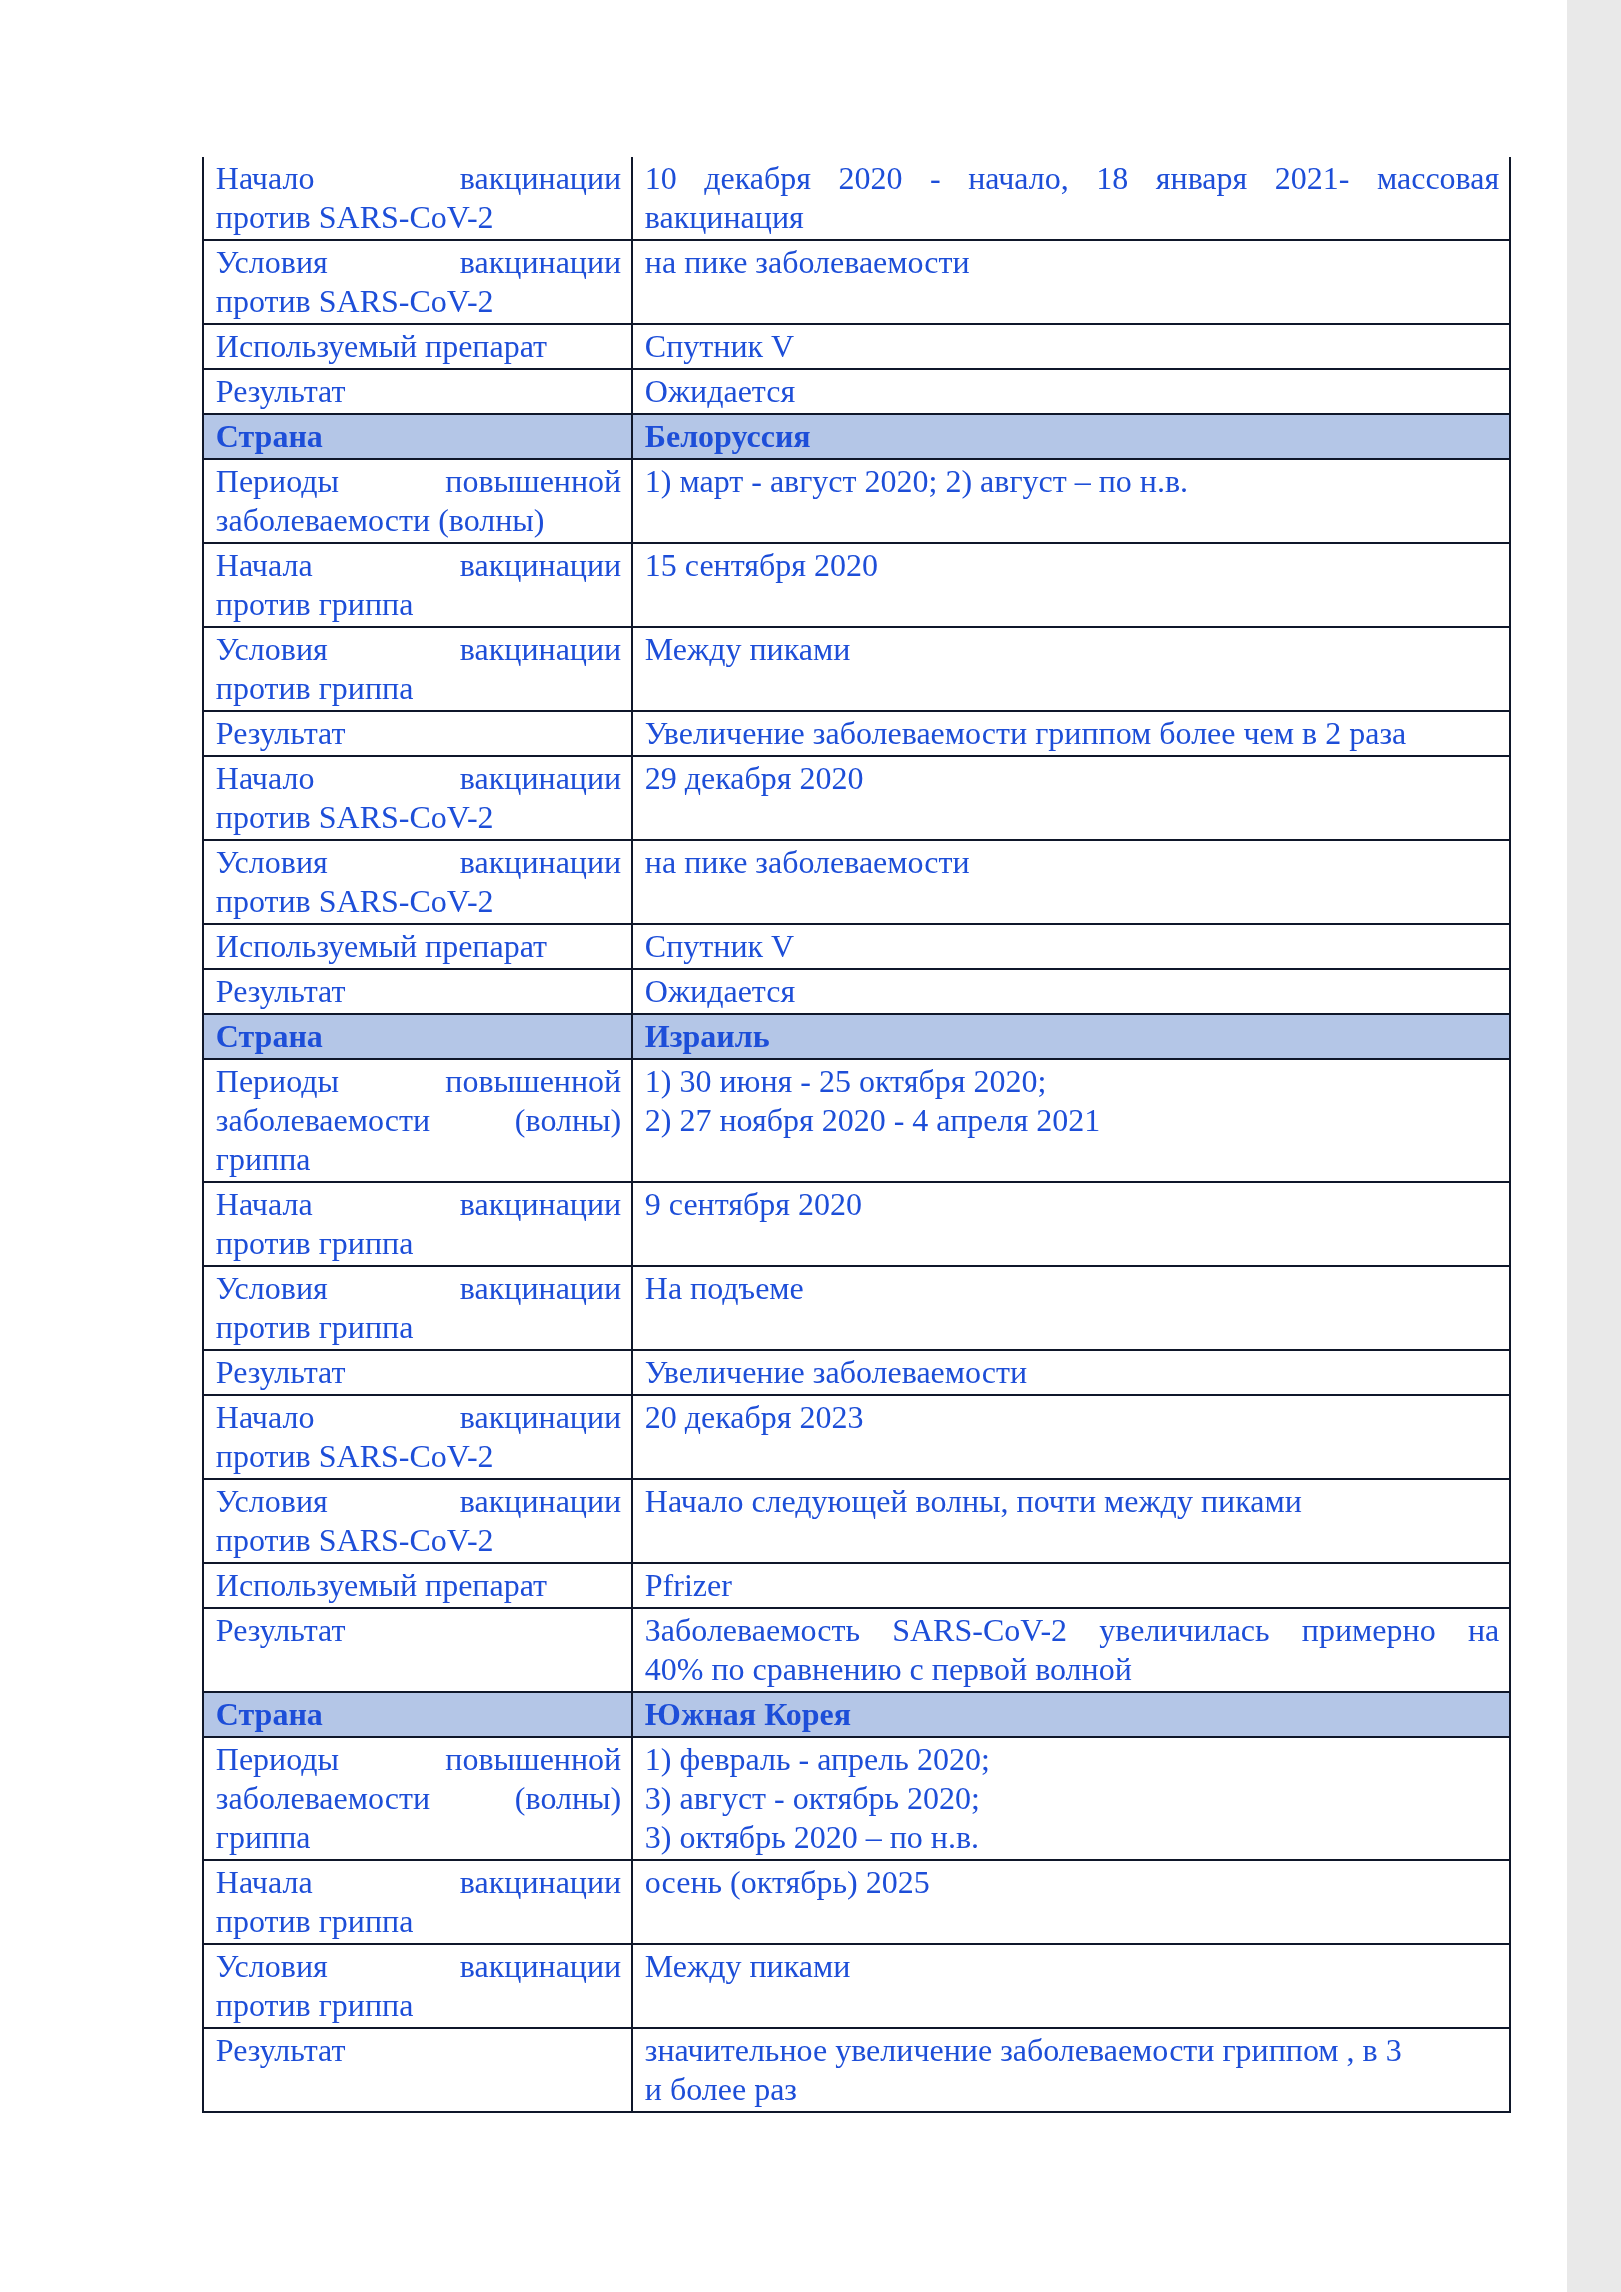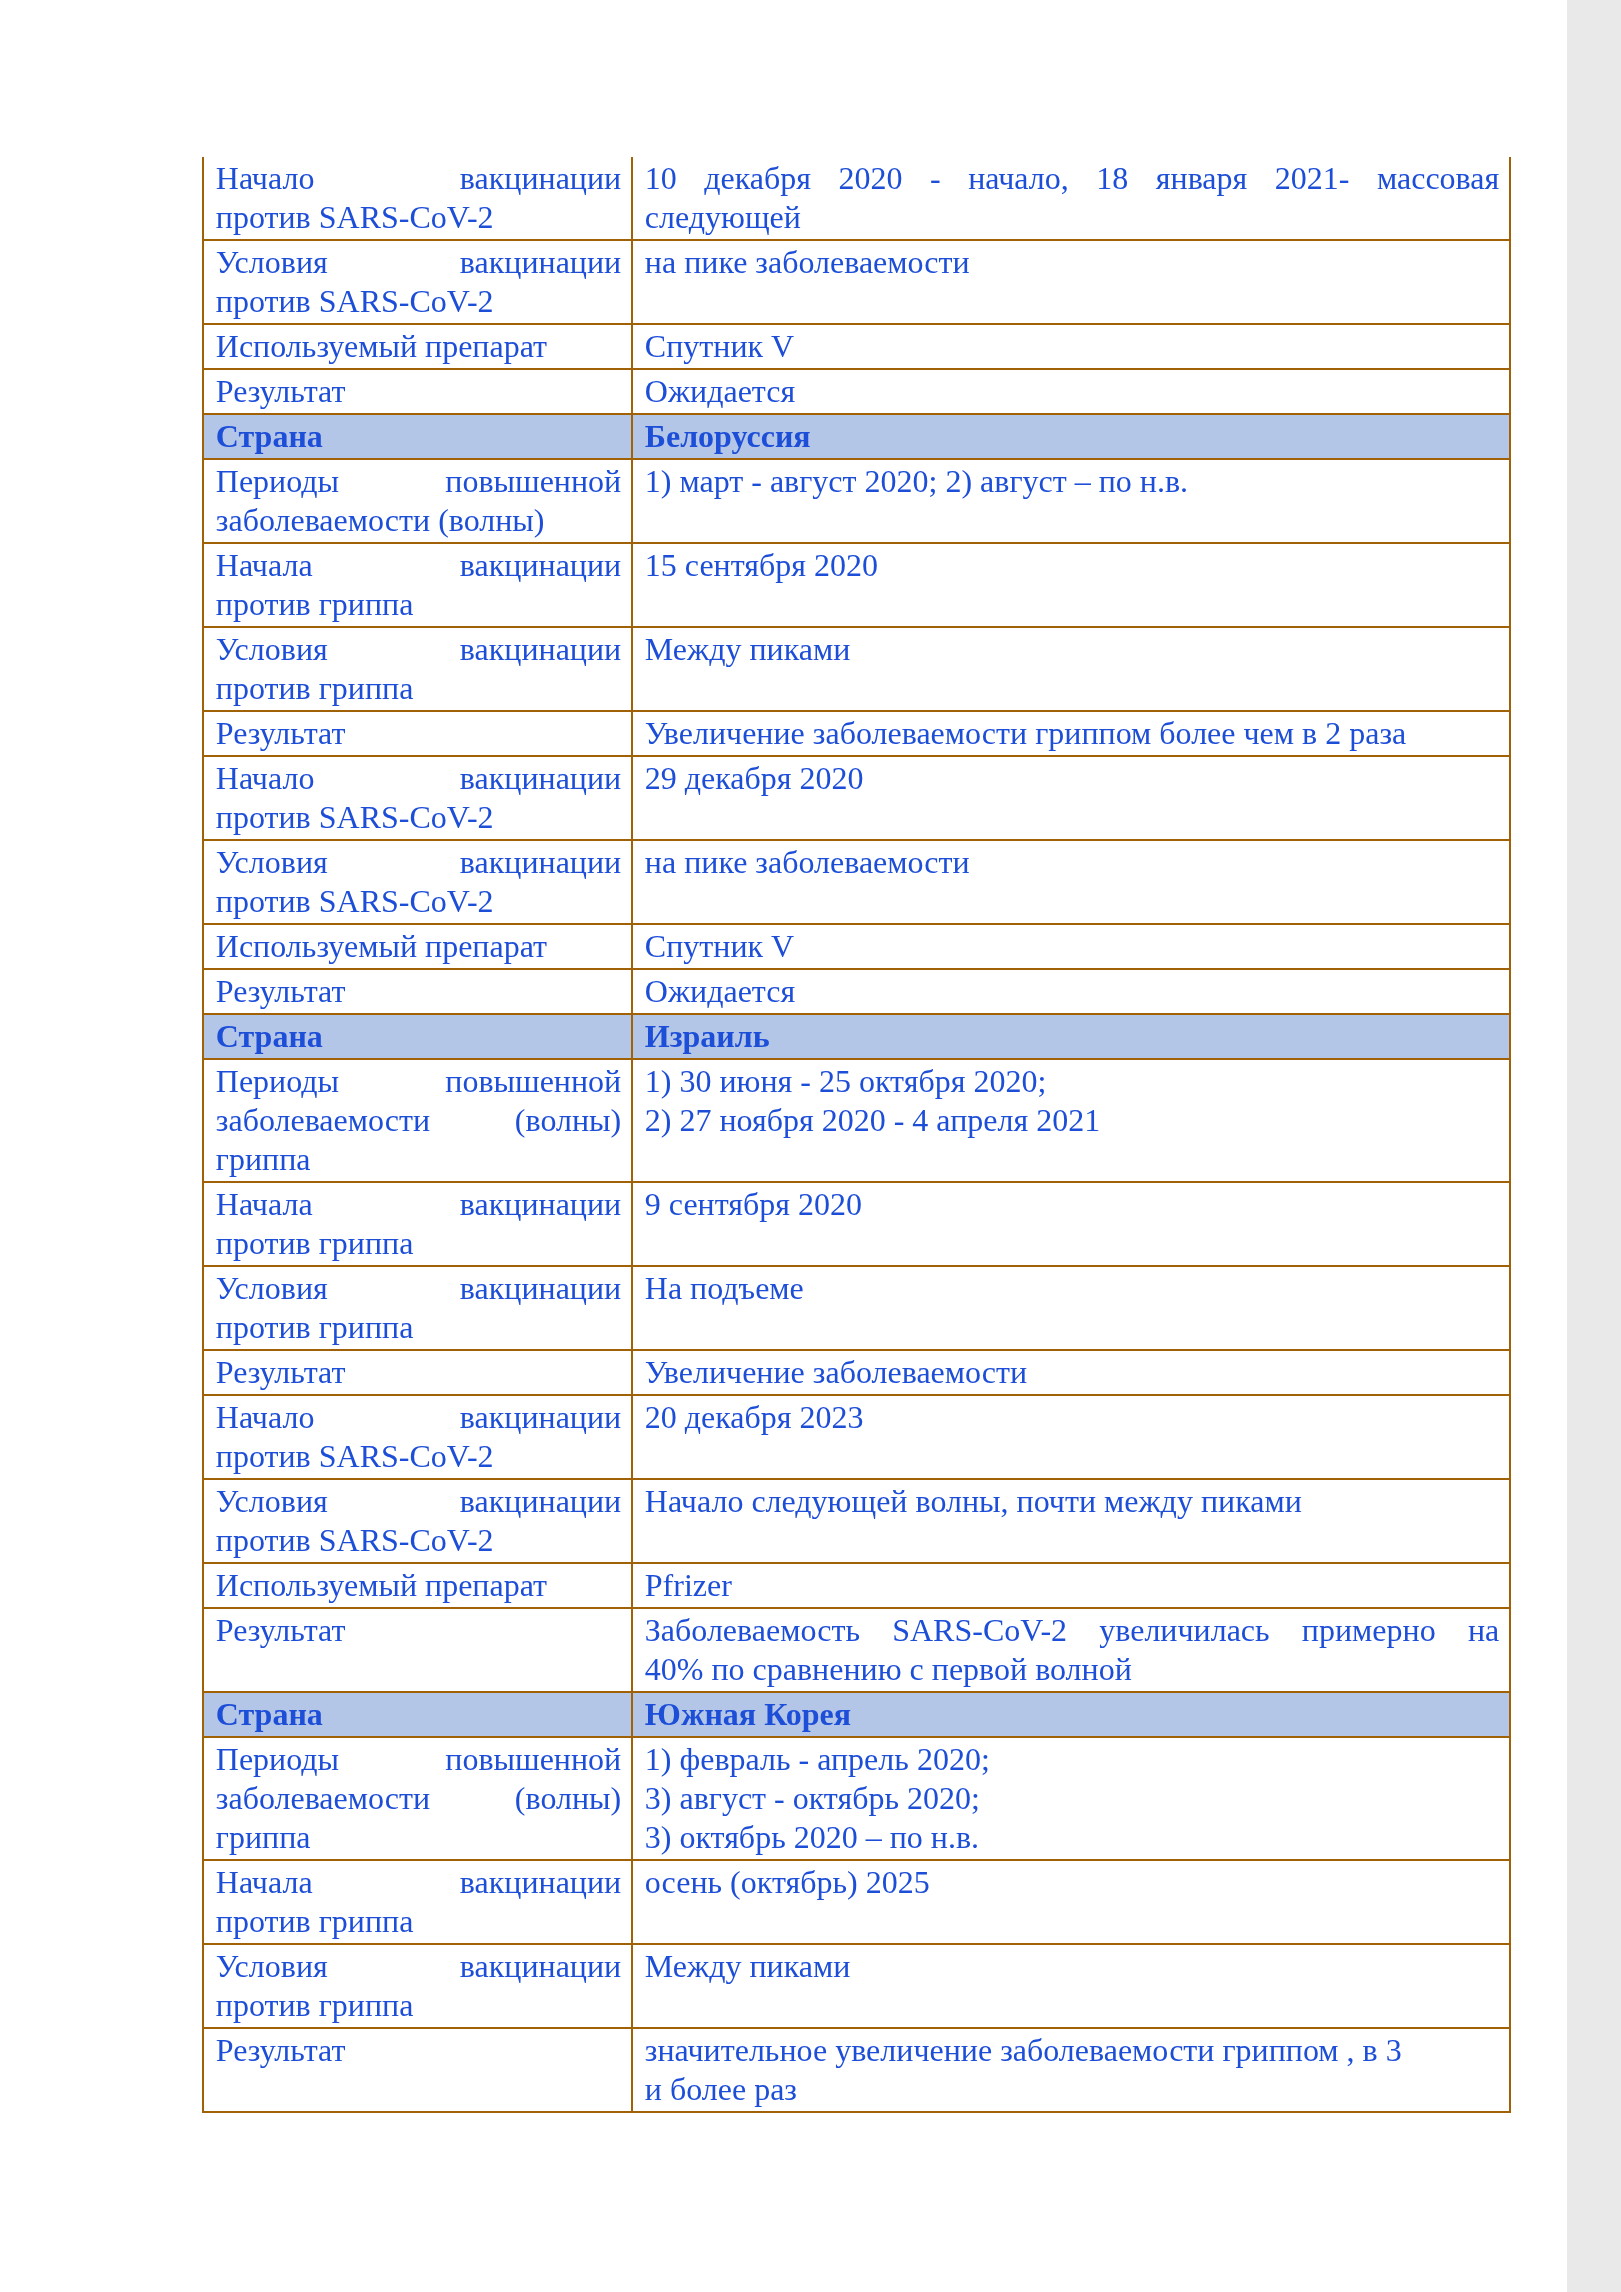--- a/index.html
+++ b/index.html
@@ -14,21 +14,21 @@
   }
   table.vtable {
     position: absolute;
     left: 202px;
     top: 157px;
     width: 1308px;
     border-collapse: collapse;
     table-layout: fixed;
   }
   table.vtable td {
-    border: 2px solid #a16207;
+    border: 2px solid #0f172a;
     vertical-align: top;
     font-size: 32px;
     line-height: 39px;
     padding: 2px 9.8px 2px 11.8px;
   }
   table.vtable tr:first-child td { border-top: none; }
   td.label-cell { padding-right: 13.7px; }
   td.value-cell { padding-left: 12.7px; }
   .line { text-align: left; white-space: normal; }
   .line.j { text-align: justify; text-align-last: justify; -moz-text-align-last: justify; }
@@ -44,21 +44,21 @@
       <col style="width:878px">
     </colgroup>
     <tbody>
         <tr>
           <td class="label-cell">
             <div class="line j">Начало вакцинации</div>
             <div class="line">против SARS-CoV-2</div>
           </td>
           <td class="value-cell">
             <div class="line j">10 декабря 2020 - начало, 18 января 2021- массовая</div>
-            <div class="line">следующей</div>
+            <div class="line">вакцинация</div>
           </td>
         </tr>
         <tr>
           <td class="label-cell">
             <div class="line j">Условия вакцинации</div>
             <div class="line">против SARS-CoV-2</div>
           </td>
           <td class="value-cell">
             <div class="line">на пике заболеваемости</div>
           </td>

